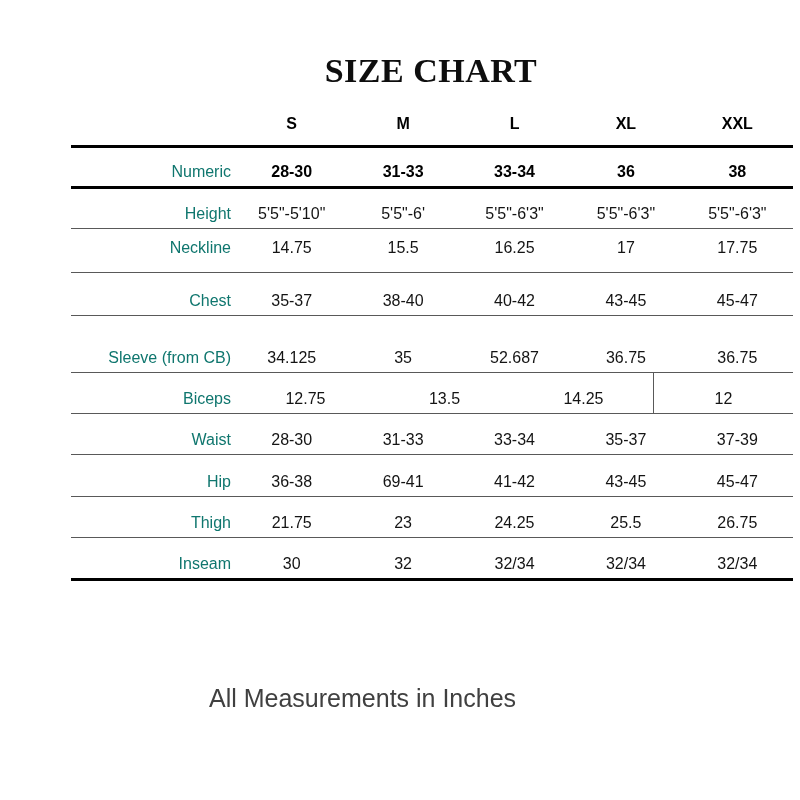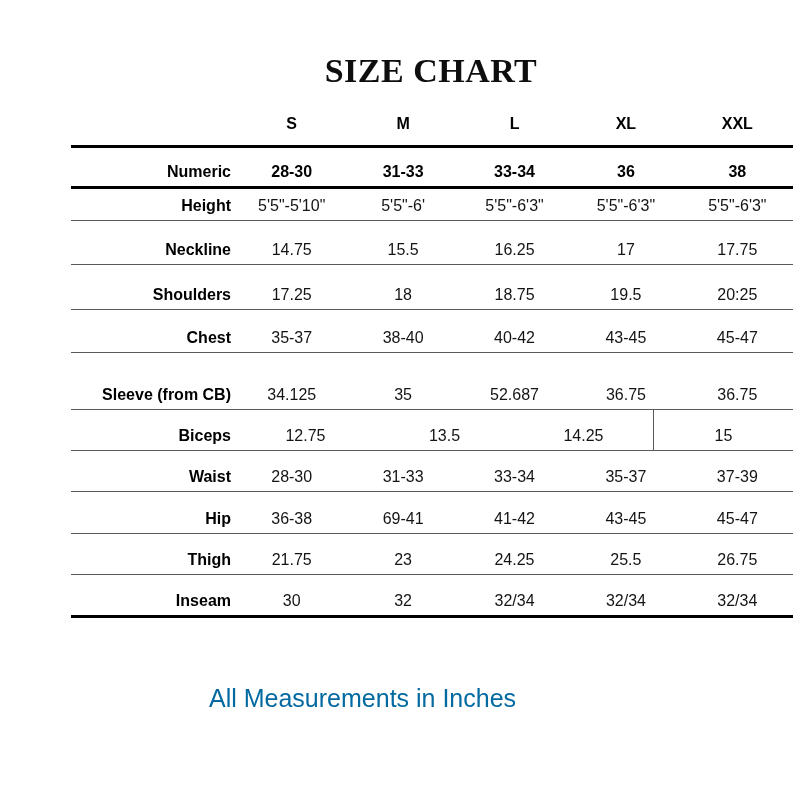--- a/index.html
+++ b/index.html
@@ -51,33 +51,33 @@
     box-sizing: border-box;
     font-size: 16px;
     padding-bottom: 5px;
     line-height: 1.1;
   }
   .label-cell {
     width: 165px;
     flex: none;
     justify-content: flex-end;
     padding-right: 5px;
-    font-weight: bold;
-    color: #000000;
+    font-weight: normal;
+    color: #0f766e;
   }
   .value-cell { flex: 1 1 0; }
   .value-cell.bold { font-weight: bold; color: #000000; }
   .value-cell.vline { border-left: 1.5px solid #595959; }
   .header-row .cell { padding-bottom: 12px; font-weight: bold; color: #000000; }
   .footer {
     position: absolute;
     top: 684px;
     left: 178px;
     font-size: 25px;
-    color: #0369a1;
+    color: #404040;
   }
 </style>
 </head>
 <body>
 
 <div class="page">
   <h1 class="title">SIZE CHART</h1>
   <div class="table" id="size-table">
       <div class="row thick header-row" style="height: 43px;">
         <div class="cell label-cell"></div>
@@ -88,43 +88,35 @@
         <div class="cell value-cell">XXL</div>
       </div>
       <div class="row thick" style="height: 41px;">
         <div class="cell label-cell">Numeric</div>
         <div class="cell value-cell bold">28-30</div>
         <div class="cell value-cell bold">31-33</div>
         <div class="cell value-cell bold">33-34</div>
         <div class="cell value-cell bold">36</div>
         <div class="cell value-cell bold">38</div>
       </div>
-      <div class="row thin" style="height: 32px;">
+      <div class="row thin" style="height: 40px;">
         <div class="cell label-cell">Height</div>
         <div class="cell value-cell">5'5"-5'10"</div>
         <div class="cell value-cell">5'5"-6'</div>
         <div class="cell value-cell">5'5"-6'3"</div>
         <div class="cell value-cell">5'5"-6'3"</div>
         <div class="cell value-cell">5'5"-6'3"</div>
       </div>
-      <div class="row thin" style="height: 44px;">
+      <div class="row thin" style="height: 44px; align-items: center;">
         <div class="cell label-cell">Neckline</div>
         <div class="cell value-cell">14.75</div>
         <div class="cell value-cell">15.5</div>
         <div class="cell value-cell">16.25</div>
         <div class="cell value-cell">17</div>
         <div class="cell value-cell">17.75</div>
-      </div>
-      <div class="row thin" style="height: 45px;">
-        <div class="cell label-cell">Shoulders</div>
-        <div class="cell value-cell">17.25</div>
-        <div class="cell value-cell">18</div>
-        <div class="cell value-cell">18.75</div>
-        <div class="cell value-cell">19.5</div>
-        <div class="cell value-cell">20:25</div>
       </div>
       <div class="row thin" style="height: 43px;">
         <div class="cell label-cell">Chest</div>
         <div class="cell value-cell">35-37</div>
         <div class="cell value-cell">38-40</div>
         <div class="cell value-cell">40-42</div>
         <div class="cell value-cell">43-45</div>
         <div class="cell value-cell">45-47</div>
       </div>
       <div class="row thin" style="height: 57px;">
@@ -133,21 +125,21 @@
         <div class="cell value-cell">35</div>
         <div class="cell value-cell">52.687</div>
         <div class="cell value-cell">36.75</div>
         <div class="cell value-cell">36.75</div>
       </div>
       <div class="row thin" style="height: 41px;">
         <div class="cell label-cell">Biceps</div>
         <div class="cell value-cell">12.75</div>
         <div class="cell value-cell">13.5</div>
         <div class="cell value-cell">14.25</div>
-        <div class="cell value-cell vline">15</div>
+        <div class="cell value-cell vline">12</div>
       </div>
       <div class="row thin" style="height: 41px;">
         <div class="cell label-cell">Waist</div>
         <div class="cell value-cell">28-30</div>
         <div class="cell value-cell">31-33</div>
         <div class="cell value-cell">33-34</div>
         <div class="cell value-cell">35-37</div>
         <div class="cell value-cell">37-39</div>
       </div>
       <div class="row thin" style="height: 42px;">

